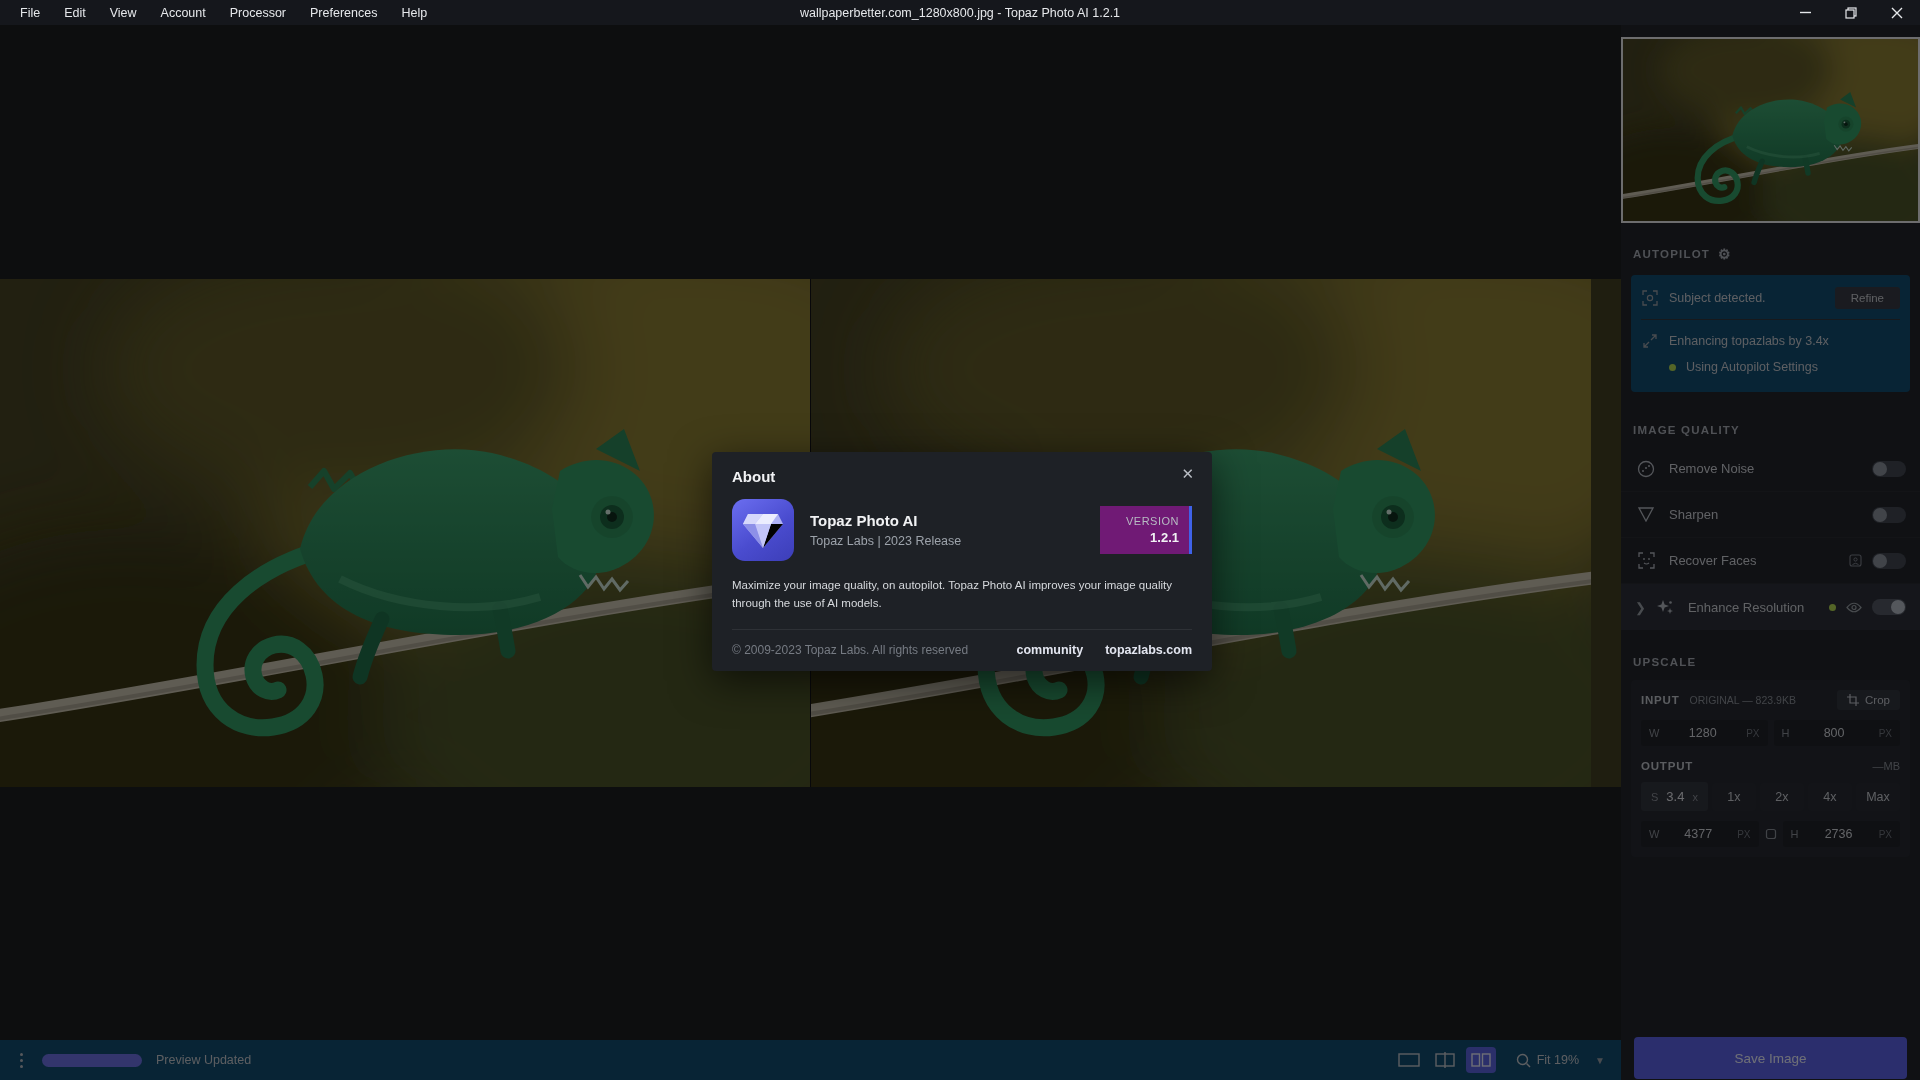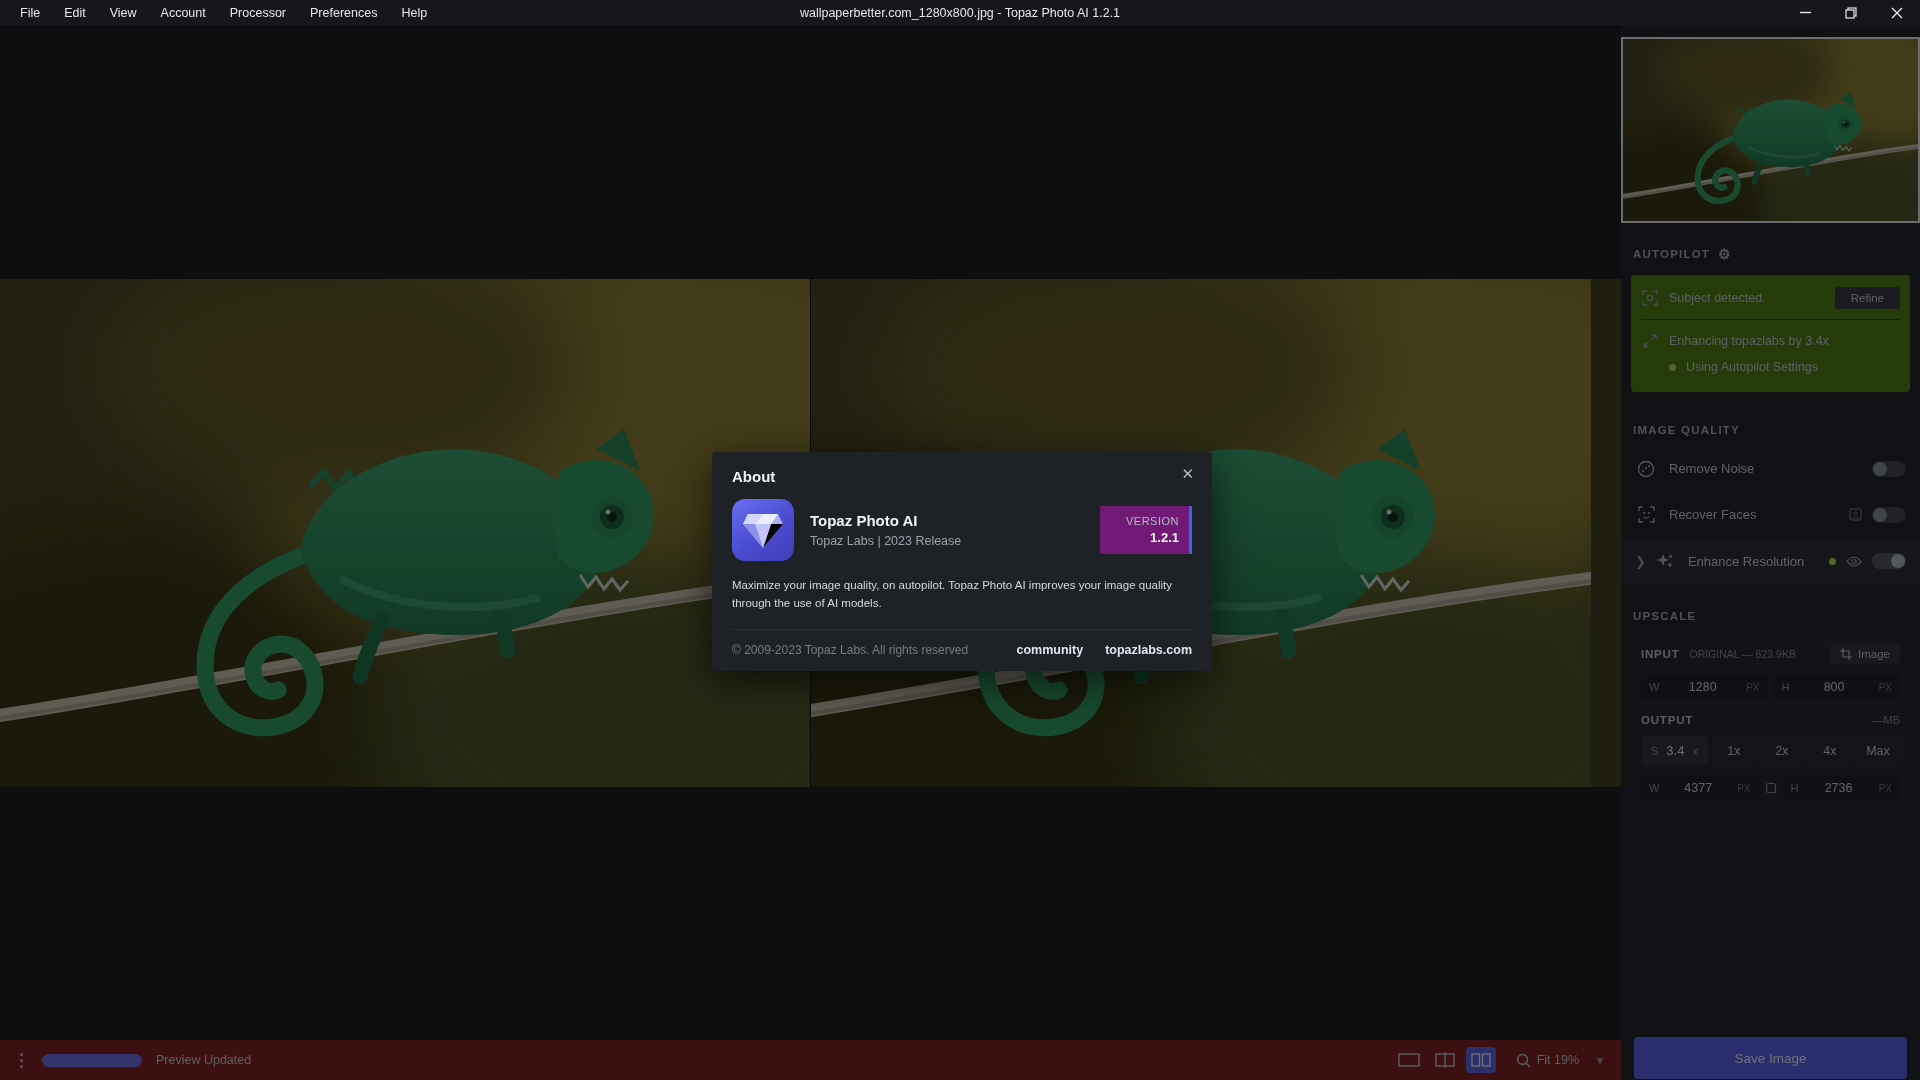--- a/index.html
+++ b/index.html
@@ -22,21 +22,21 @@
 
   
   .canvas { position:absolute; left:0; top:0; width:1621px; height:1055px; background:#17191a; }
   .photo { position:absolute; top:254px; height:508px; overflow:hidden; background:#3f3c1c; }
   .photo.left { left:0; width:810px; }
   .photo.right { left:811px; width:810px; }
   .photo svg { width:100%; height:100%; display:block; }
   .photo-divider { position:absolute; top:254px; left:810px; width:1px; height:508px; background:#0c0d0e; }
 
   
-  .statusbar { position:absolute; left:0; bottom:0; width:1621px; height:40px; background:#7f1d1d;
+  .statusbar { position:absolute; left:0; bottom:0; width:1621px; height:40px; background:#0c4a6e;
                display:flex; align-items:center; }
   .kebab { width:18px; height:22px; margin-left:12px; display:flex; flex-direction:column; justify-content:center; gap:3px; align-items:center; }
   .kebab i { width:3px; height:3px; border-radius:50%; background:#b9bdc3; }
   .progress-pill { width:100px; height:13px; border-radius:7px; background:#6a70e6; margin-left:12px; }
   .preview-status { color:#c7cace; font-size:12.5px; margin-left:14px; }
   .sb-right { margin-left:auto; display:flex; align-items:center; gap:6px; padding-right:16px; }
   .view-btn { width:30px; height:26px; border-radius:4px; display:flex; align-items:center; justify-content:center; }
   .view-btn.active { background:#5a62e2; }
   .fit-group { display:flex; align-items:center; gap:6px; margin-left:14px; color:#c7cace; font-size:12.5px; }
   .chev-down { margin-left:10px; color:#9aa0a6; font-size:10px; }
@@ -44,21 +44,21 @@
   
   .sidebar { position:absolute; left:1621px; top:0; width:299px; height:1055px; background:#1d1f24; }
   .thumb { position:absolute; top:12px; left:0; width:299px; height:186px; border:2px solid #ececec; background:#3f3c1c; overflow:hidden; }
   .thumb svg { width:100%; height:100%; display:block; }
 
   .sec-header { display:flex; align-items:center; gap:8px; color:#a8adb4; font-size:11.5px; font-weight:bold;
                 letter-spacing:1.2px; padding:0 12px; }
   .hdr-autopilot { margin-top:222px; }
   .gear { color:#a8adb4; font-size:14px; line-height:1; }
 
-  .ap-card { margin:14px 10px 0; background:#4d7c0f; border-radius:4px; padding:10px 10px 12px; }
+  .ap-card { margin:14px 10px 0; background:#0c4a6e; border-radius:4px; padding:10px 10px 12px; }
   .ap-row { display:flex; align-items:center; gap:10px; min-height:26px; color:#c9ccd1; font-size:12.5px; }
   .ap-row + .ap-divider { height:1px; background:#2e3137; margin:8px 0; }
   .refine-btn { margin-left:auto; background:#34373e; color:#c9ccd1; font-size:11.5px; border-radius:3px; padding:5px 16px; }
   .green-dot { width:7px; height:7px; border-radius:50%; background:#b3d94e; flex:0 0 auto; }
   .ap-settings { padding-left:28px; }
   .ap-icon { width:18px; display:flex; justify-content:center; color:#9aa0a6; flex:0 0 auto; }
 
   .hdr-quality { margin-top:32px; }
   .fl-list { margin-top:10px; }
   .fl-row { display:flex; align-items:center; height:46px; padding:0 14px; color:#ced1d6; font-size:13px;
@@ -299,20 +299,31 @@
                 <circle cx="12" cy="6" r="1" fill="#b3b8bf"></circle>
             </svg>
           </span>
           <span>Remove Noise</span>
           <span class="fl-right">
               <span class="toggle"></span>
             </span>
         </div>
         <div class="fl-row">
           <span class="fl-icon">
+            <svg width="16" height="15" viewBox="0 0 16 15" fill="none">
+                <path d="M1,1 H15 L8,14 Z" stroke="#b3b8bf" stroke-width="1.3"></path>
+              </svg>
+          </span>
+          <span>Sharpen</span>
+          <span class="fl-right">
+              <span class="toggle"></span>
+            </span>
+        </div>
+        <div class="fl-row">
+          <span class="fl-icon">
             <svg width="17" height="17" viewBox="0 0 17 17" fill="none">
               <path d="M1,5 V1 H5 M12,1 H16 V5 M16,12 V16 H12 M5,16 H1 V12" stroke="#b3b8bf" stroke-width="1.3"></path>
               <circle cx="6" cy="7" r="0.9" fill="#b3b8bf"></circle>
                 <circle cx="11" cy="7" r="0.9" fill="#b3b8bf"></circle>
               <path d="M6,11 Q8.5,13 11,11" stroke="#b3b8bf" stroke-width="1.2"></path>
             </svg>
           </span>
           <span>Recover Faces</span>
           <span class="fl-right">
             <span class="mini-icon">
@@ -353,21 +364,21 @@
       </div>
 
       <div class="up-card">
         <div class="up-input-row">
           <span class="up-lbl">INPUT</span>
           <span class="up-meta">ORIGINAL — 823.9KB</span>
           <span class="crop-btn">
             <svg width="12" height="12" viewBox="0 0 12 12" fill="none">
                 <path d="M3,0 V9 H12 M0,3 H9 V12" stroke="#c3c7cd" stroke-width="1.2"></path>
               </svg>
-            <span>Image</span>
+            <span>Crop</span>
           </span>
         </div>
         <div class="dim-row">
           <div class="dim-box">
             <span class="k">W</span>
             <span class="v">1280</span>
             <span class="u">PX</span>
           </div>
           <div class="dim-box">
             <span class="k">H</span>

